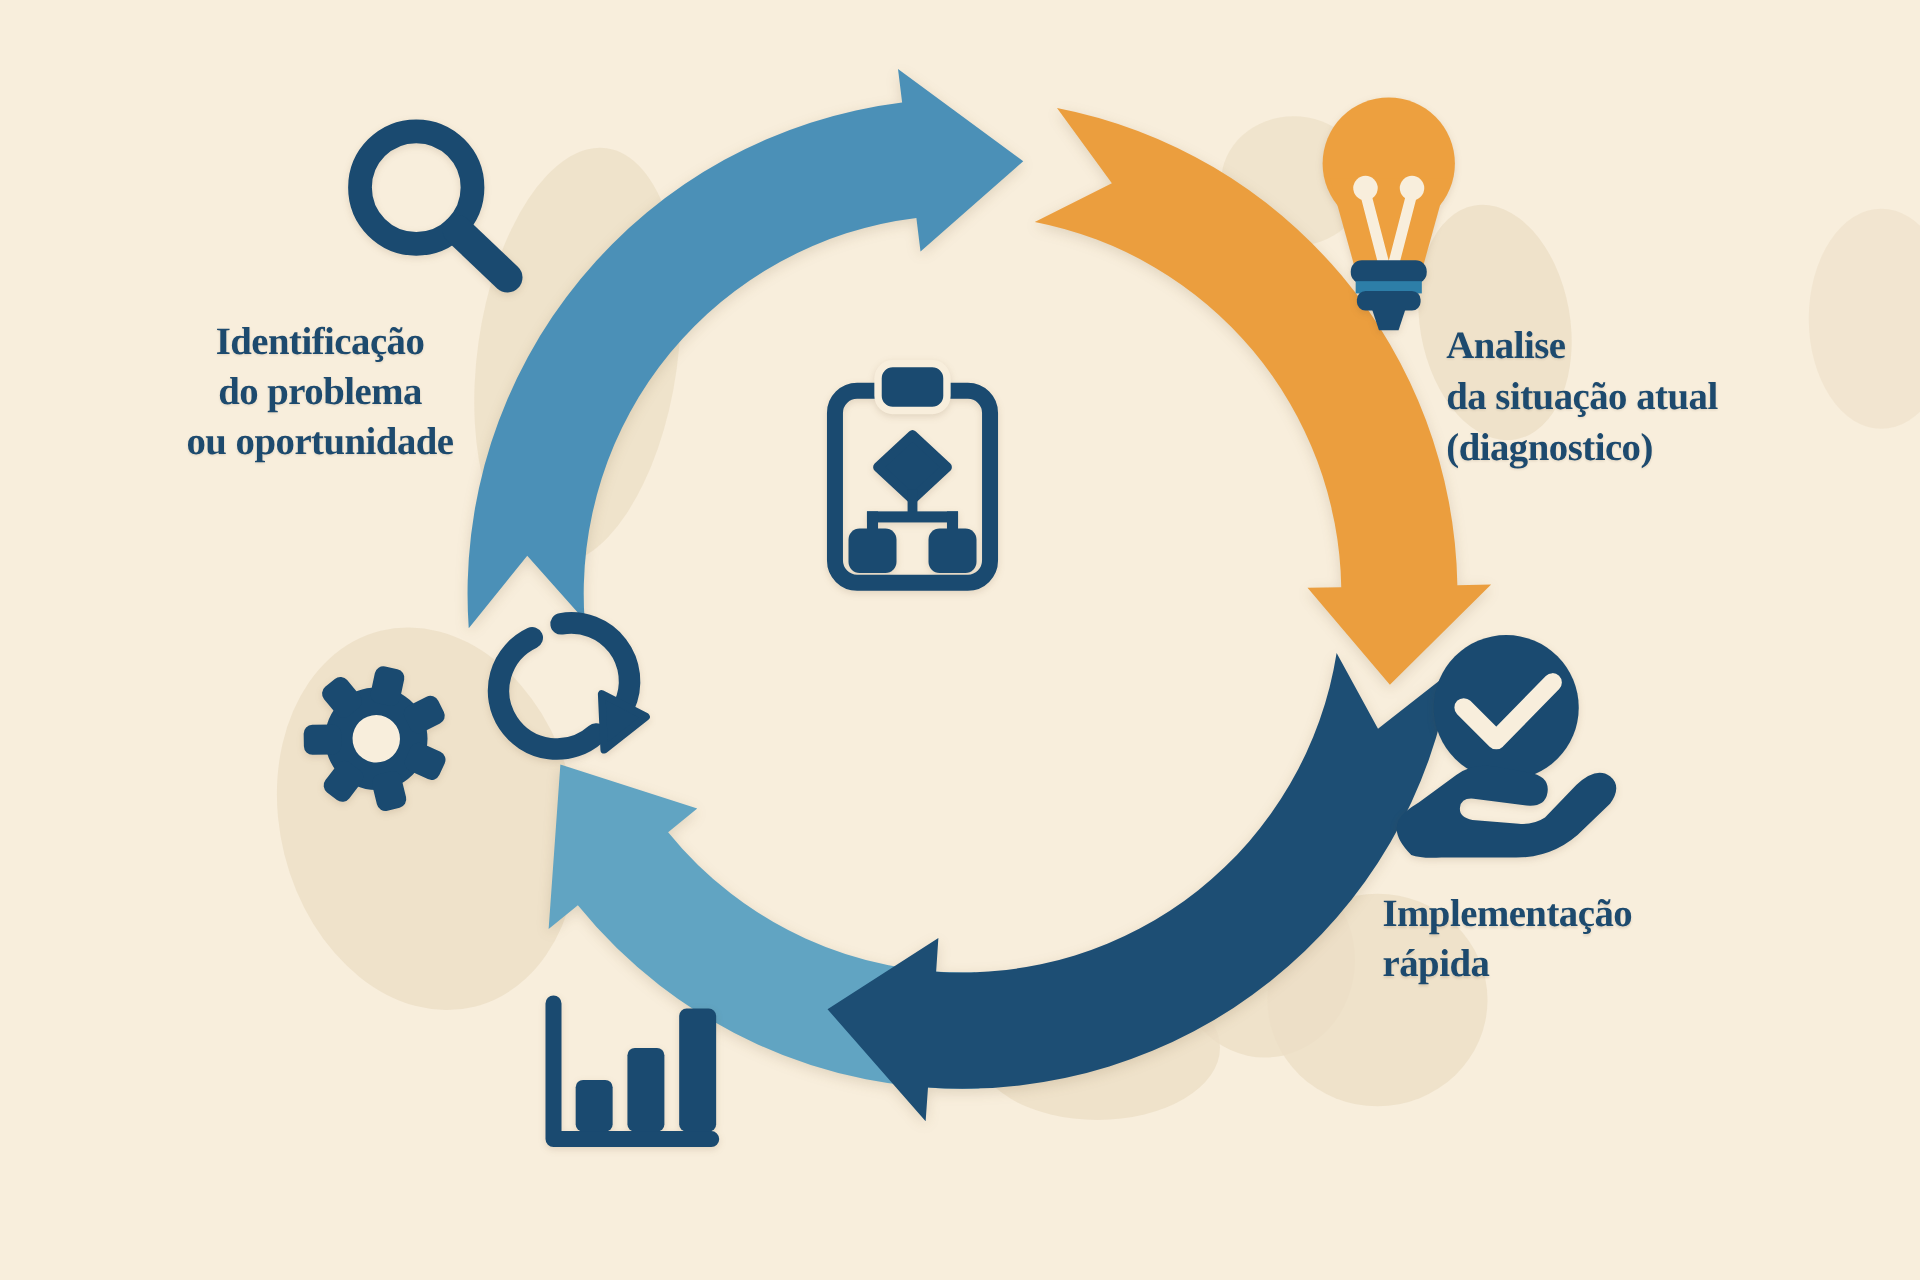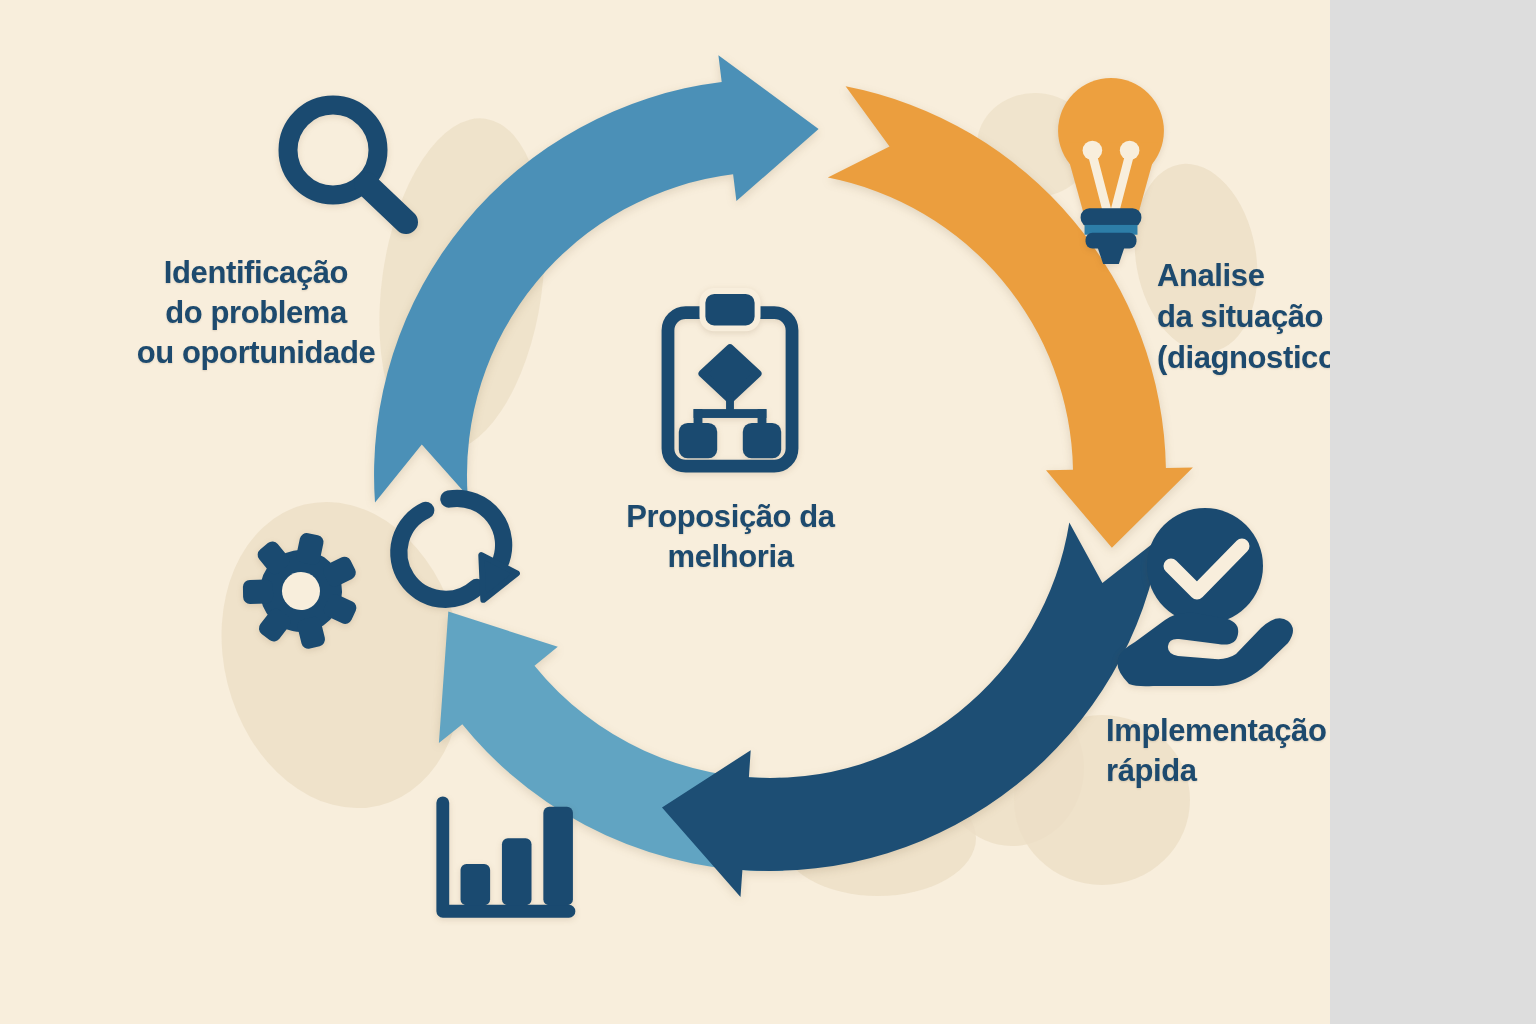--- a/index.html
+++ b/index.html
@@ -1,19 +1,19 @@
 <!DOCTYPE html>
 <html style="--bg: #f8eedc; --blob: #ecdfc6; --cream: #f8eedc; --navy: #1a4a70; --ink: #1d4a6e; --arc_blue: #4b90b7; --arc_orange: #eb9e3e; --arc_navy: #1d4e74; --arc_lightblue: #61a4c2; --bulb_orange: #eda03f; --bulb_stripe: #2d7ea8;"><head>
 <meta charset="utf-8">
 <style>
   html,body{margin:0;padding:0;background:#ddd;}
   .canvas{
-    position:relative;width:1330px;height:1024px;overflow:hidden;
+    position:relative;width:1536px;height:1024px;overflow:hidden;
     background:var(--bg,#f8eedc);
-    font-family:Liberation Sans, sans-serif;
+    font-family:Liberation Serif, serif;
   }
   .layer{position:absolute;left:0;top:0;width:1536px;height:1024px;}
   .icon{position:absolute;filter:drop-shadow(0 2px 3px rgba(90,60,20,.14));}
   .label{
     position:absolute;color:var(--ink,#1d4a6e);font-weight:700;font-size:31px;
     line-height:40px;letter-spacing:-0.4px;white-space:pre-line;
     text-shadow:0 1px 2px rgba(80,50,20,.14);
   }
   .label.center-al{text-align:center;}
   #ring{filter:drop-shadow(0 3px 5px rgba(90,60,20,.15));}
@@ -110,16 +110,14 @@
 
   <div class="label" style="left:1106px;top:711px;width:320px">Implementação
 rápida</div>
 
   <div class="label" style="left:1157px;top:255px;width:340px;line-height:41px">Analise
 da situação atual
 (diagnostico)</div>
 
 
 
-  <div class="label center-al" style="left:588px;top:497px;width:285px">Proposição da
-melhoria</div>
 
 </div>
 
 </body></html>

